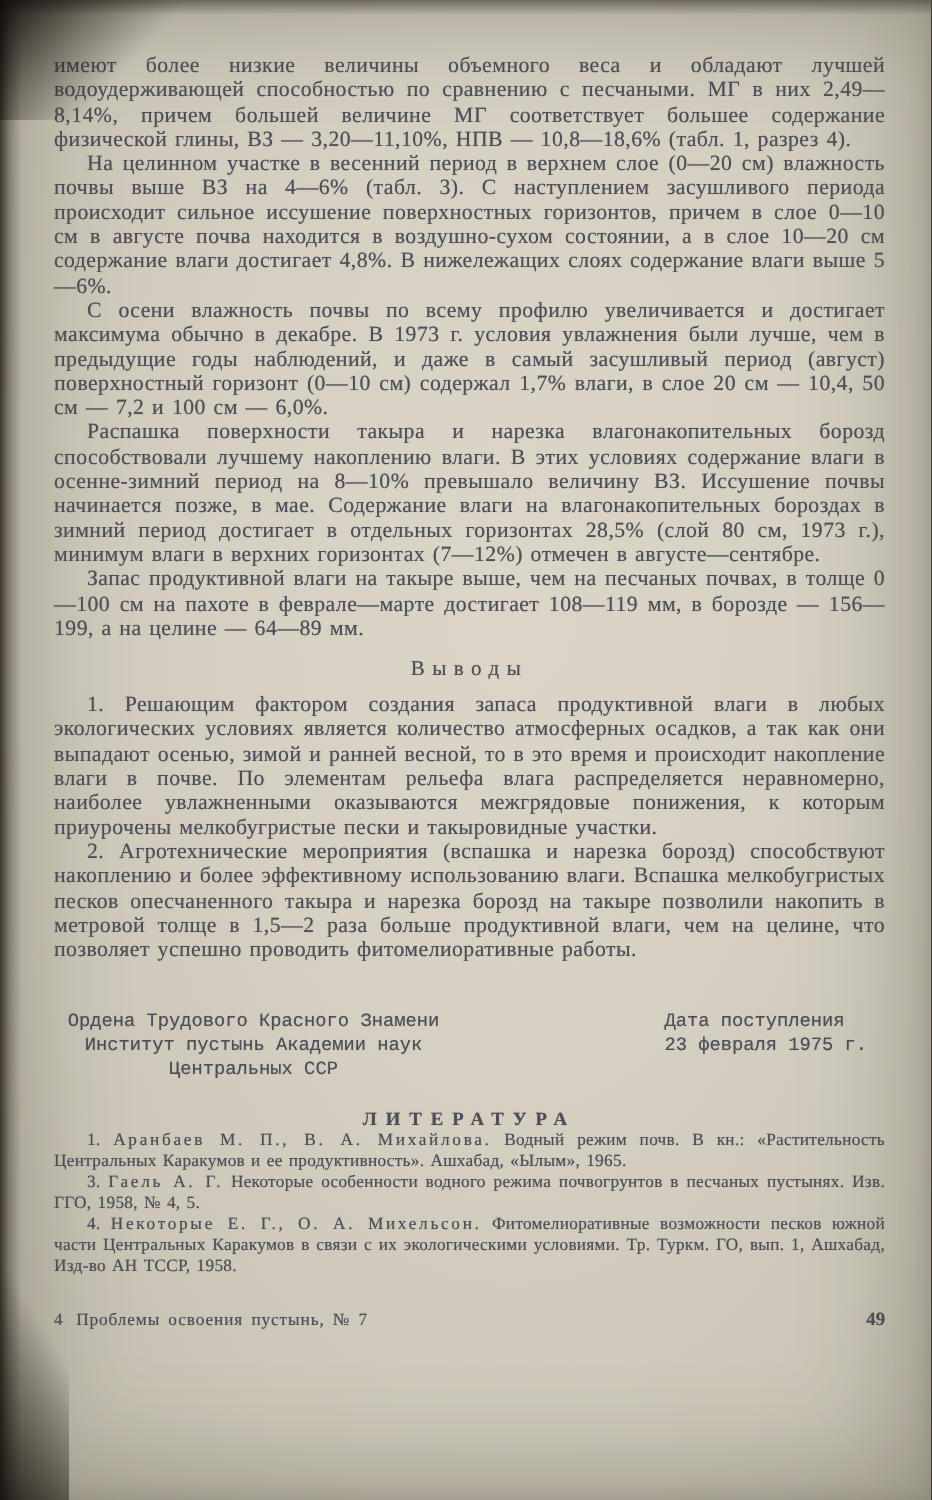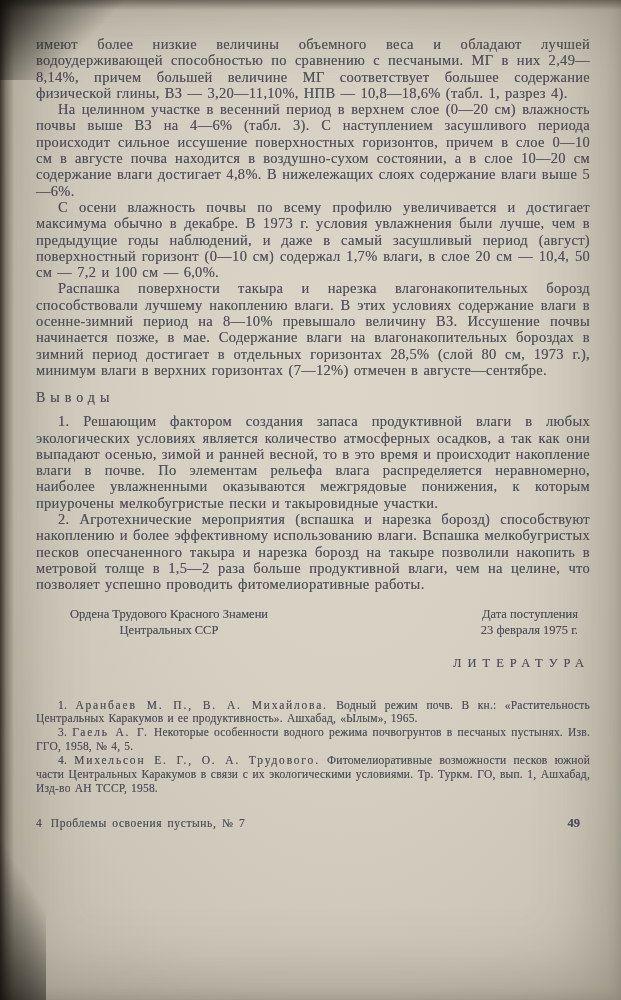--- a/index.html
+++ b/index.html
@@ -30,66 +30,68 @@
     text-shadow:0 0 0.6px rgba(72,73,84,0.55);
   }
   .content p{margin:0;}
   .bodytext p{
     font-size:14.5px;line-height:16.3px;
     text-align:justify;text-indent:22px;
     letter-spacing:0.3px;word-spacing:1.2px;
   }
   .bodytext p.no-indent{text-indent:0;}
   .vyvody{
-    text-align:left;font-size:14px;font-weight:400;
+    text-align:center;font-size:14px;font-weight:400;
     letter-spacing:5px;margin:12px 0 7px;
   }
-  .affil-row{display:flex;justify-content:space-between;margin-top:13px;
-    font-size:12.5px;line-height:16px;}
+  .affil-row{display:flex;justify-content:space-between;margin-top:32px;
+    font-size:12.5px;line-height:16px;font-family:Liberation Mono, monospace;}
   .affil{width:250px;margin-left:8px;text-align:center;}
-  .submission{margin-right:12px;text-align:right;}
+  .submission{margin-right:12px;text-align:left;}
   .lit-heading{
-    text-align:right;font-size:12.5px;font-weight:400;
-    letter-spacing:6px;margin:18px 0 28px;
+    text-align:center;font-size:12.5px;font-weight:700;
+    letter-spacing:6px;margin:18px 0 0;
   }
   .refs p{
     font-size:11.5px;line-height:13.9px;
     text-align:justify;text-indent:22px;
     letter-spacing:0.2px;word-spacing:1px;
   }
   .refs .authors{letter-spacing:1.8px;margin-top:40px;}
   .footer-row{display:flex;justify-content:space-between;align-items:baseline;
     margin-top:20px;font-size:11.5px;}
   .footer-left .sig{margin-right:9px;}
   .footer-left .journal{letter-spacing:0.6px;word-spacing:2px;}
-  .pgnum{font-weight:700;font-size:12.5px;margin-right:10px;}
+  .pgnum{font-weight:700;font-size:12.5px;margin-right:0;}
 </style>
 </head>
 <body>
 
 <div class="photo">
   <div class="content">
 
     <div class="bodytext">
       <p class="no-indent">имеют более низкие величины объемного веса и обладают лучшей водоудерживающей способностью по сравнению с песчаными. МГ в них 2,49—8,14%, причем большей величине МГ соответствует большее содержание физической глины, ВЗ — 3,20—11,10%, НПВ — 10,8—18,6% (табл. 1, разрез 4).</p>
       <p>На целинном участке в весенний период в верхнем слое (0—20 см) влажность почвы выше ВЗ на 4—6% (табл. 3). С наступлением засушливого периода происходит сильное иссушение поверхностных горизонтов, причем в слое 0—10 см в августе почва находится в воздушно-сухом состоянии, а в слое 10—20 см содержание влаги достигает 4,8%. В нижележащих слоях содержание влаги выше 5—6%.</p>
       <p>С осени влажность почвы по всему профилю увеличивается и достигает максимума обычно в декабре. В 1973 г. условия увлажнения были лучше, чем в предыдущие годы наблюдений, и даже в самый засушливый период (август) поверхностный горизонт (0—10 см) содержал 1,7% влаги, в слое 20 см — 10,4, 50 см — 7,2 и 100 см — 6,0%.</p>
       <p>Распашка поверхности такыра и нарезка влагонакопительных борозд способствовали лучшему накоплению влаги. В этих условиях содержание влаги в осенне-зимний период на 8—10% превышало величину ВЗ. Иссушение почвы начинается позже, в мае. Содержание влаги на влагонакопительных бороздах в зимний период достигает в отдельных горизонтах 28,5% (слой 80 см, 1973 г.), минимум влаги в верхних горизонтах (7—12%) отмечен в августе—сентябре.</p>
+      <p>Запас продуктивной влаги на такыре выше, чем на песчаных почвах, в толще 0—100 см на пахоте в феврале—марте достигает 108—119 мм, в борозде — 156—199, а на целине — 64—89 мм.</p>
     </div>
 
     <div class="vyvody">Выводы</div>
 
     <div class="bodytext">
       <p>1. Решающим фактором создания запаса продуктивной влаги в любых экологических условиях является количество атмосферных осадков, а так как они выпадают осенью, зимой и ранней весной, то в это время и происходит накопление влаги в почве. По элементам рельефа влага распределяется неравномерно, наиболее увлажненными оказываются межгрядовые понижения, к которым приурочены мелкобугристые пески и такыровидные участки.</p>
       <p>2. Агротехнические мероприятия (вспашка и нарезка борозд) способствуют накоплению и более эффективному использованию влаги. Вспашка мелкобугристых песков опесчаненного такыра и нарезка борозд на такыре позволили накопить в метровой толще в 1,5—2 раза больше продуктивной влаги, чем на целине, что позволяет успешно проводить фитомелиоративные работы.</p>
     </div>
 
     <div class="affil-row">
       <div class="affil">
         <div>Ордена Трудового Красного Знамени</div>
+        <div>Институт пустынь Академии наук</div>
         <div>Центральных ССР</div>
       </div>
       <div class="submission">
         <div>Дата поступления</div>
         <div>23 февраля 1975 г.</div>
       </div>
     </div>
 
     <div class="lit-heading">ЛИТЕРАТУРА</div>
 
@@ -99,21 +101,21 @@
         <span class="authors">Аранбаев М. П., В. А. Михайлова.</span>
         <span>Водный режим почв. В кн.: «Растительность Центральных Каракумов и ее продуктивность». Ашхабад, «Ылым», 1965.</span>
       </p>
       <p>
         <span>3.</span>
         <span class="authors">Гаель А. Г.</span>
         <span>Некоторые особенности водного режима почвогрунтов в песчаных пустынях. Изв. ГГО, 1958, № 4, 5.</span>
       </p>
       <p>
         <span>4.</span>
-        <span class="authors">Михельсон Е. Г., О. А. Трудового.</span>
+        <span class="authors">Некоторые Е. Г., О. А. Михельсон.</span>
         <span>Фитомелиоративные возможности песков южной части Центральных Каракумов в связи с их экологическими условиями. Тр. Туркм. ГО, вып. 1, Ашхабад, Изд-во АН ТССР, 1958.</span>
       </p>
     </div>
 
     <div class="footer-row">
       <div class="footer-left">
         <span class="sig">4</span><span class="journal">Проблемы освоения пустынь, № 7</span>
       </div>
       <div class="pgnum">49</div>
     </div>

